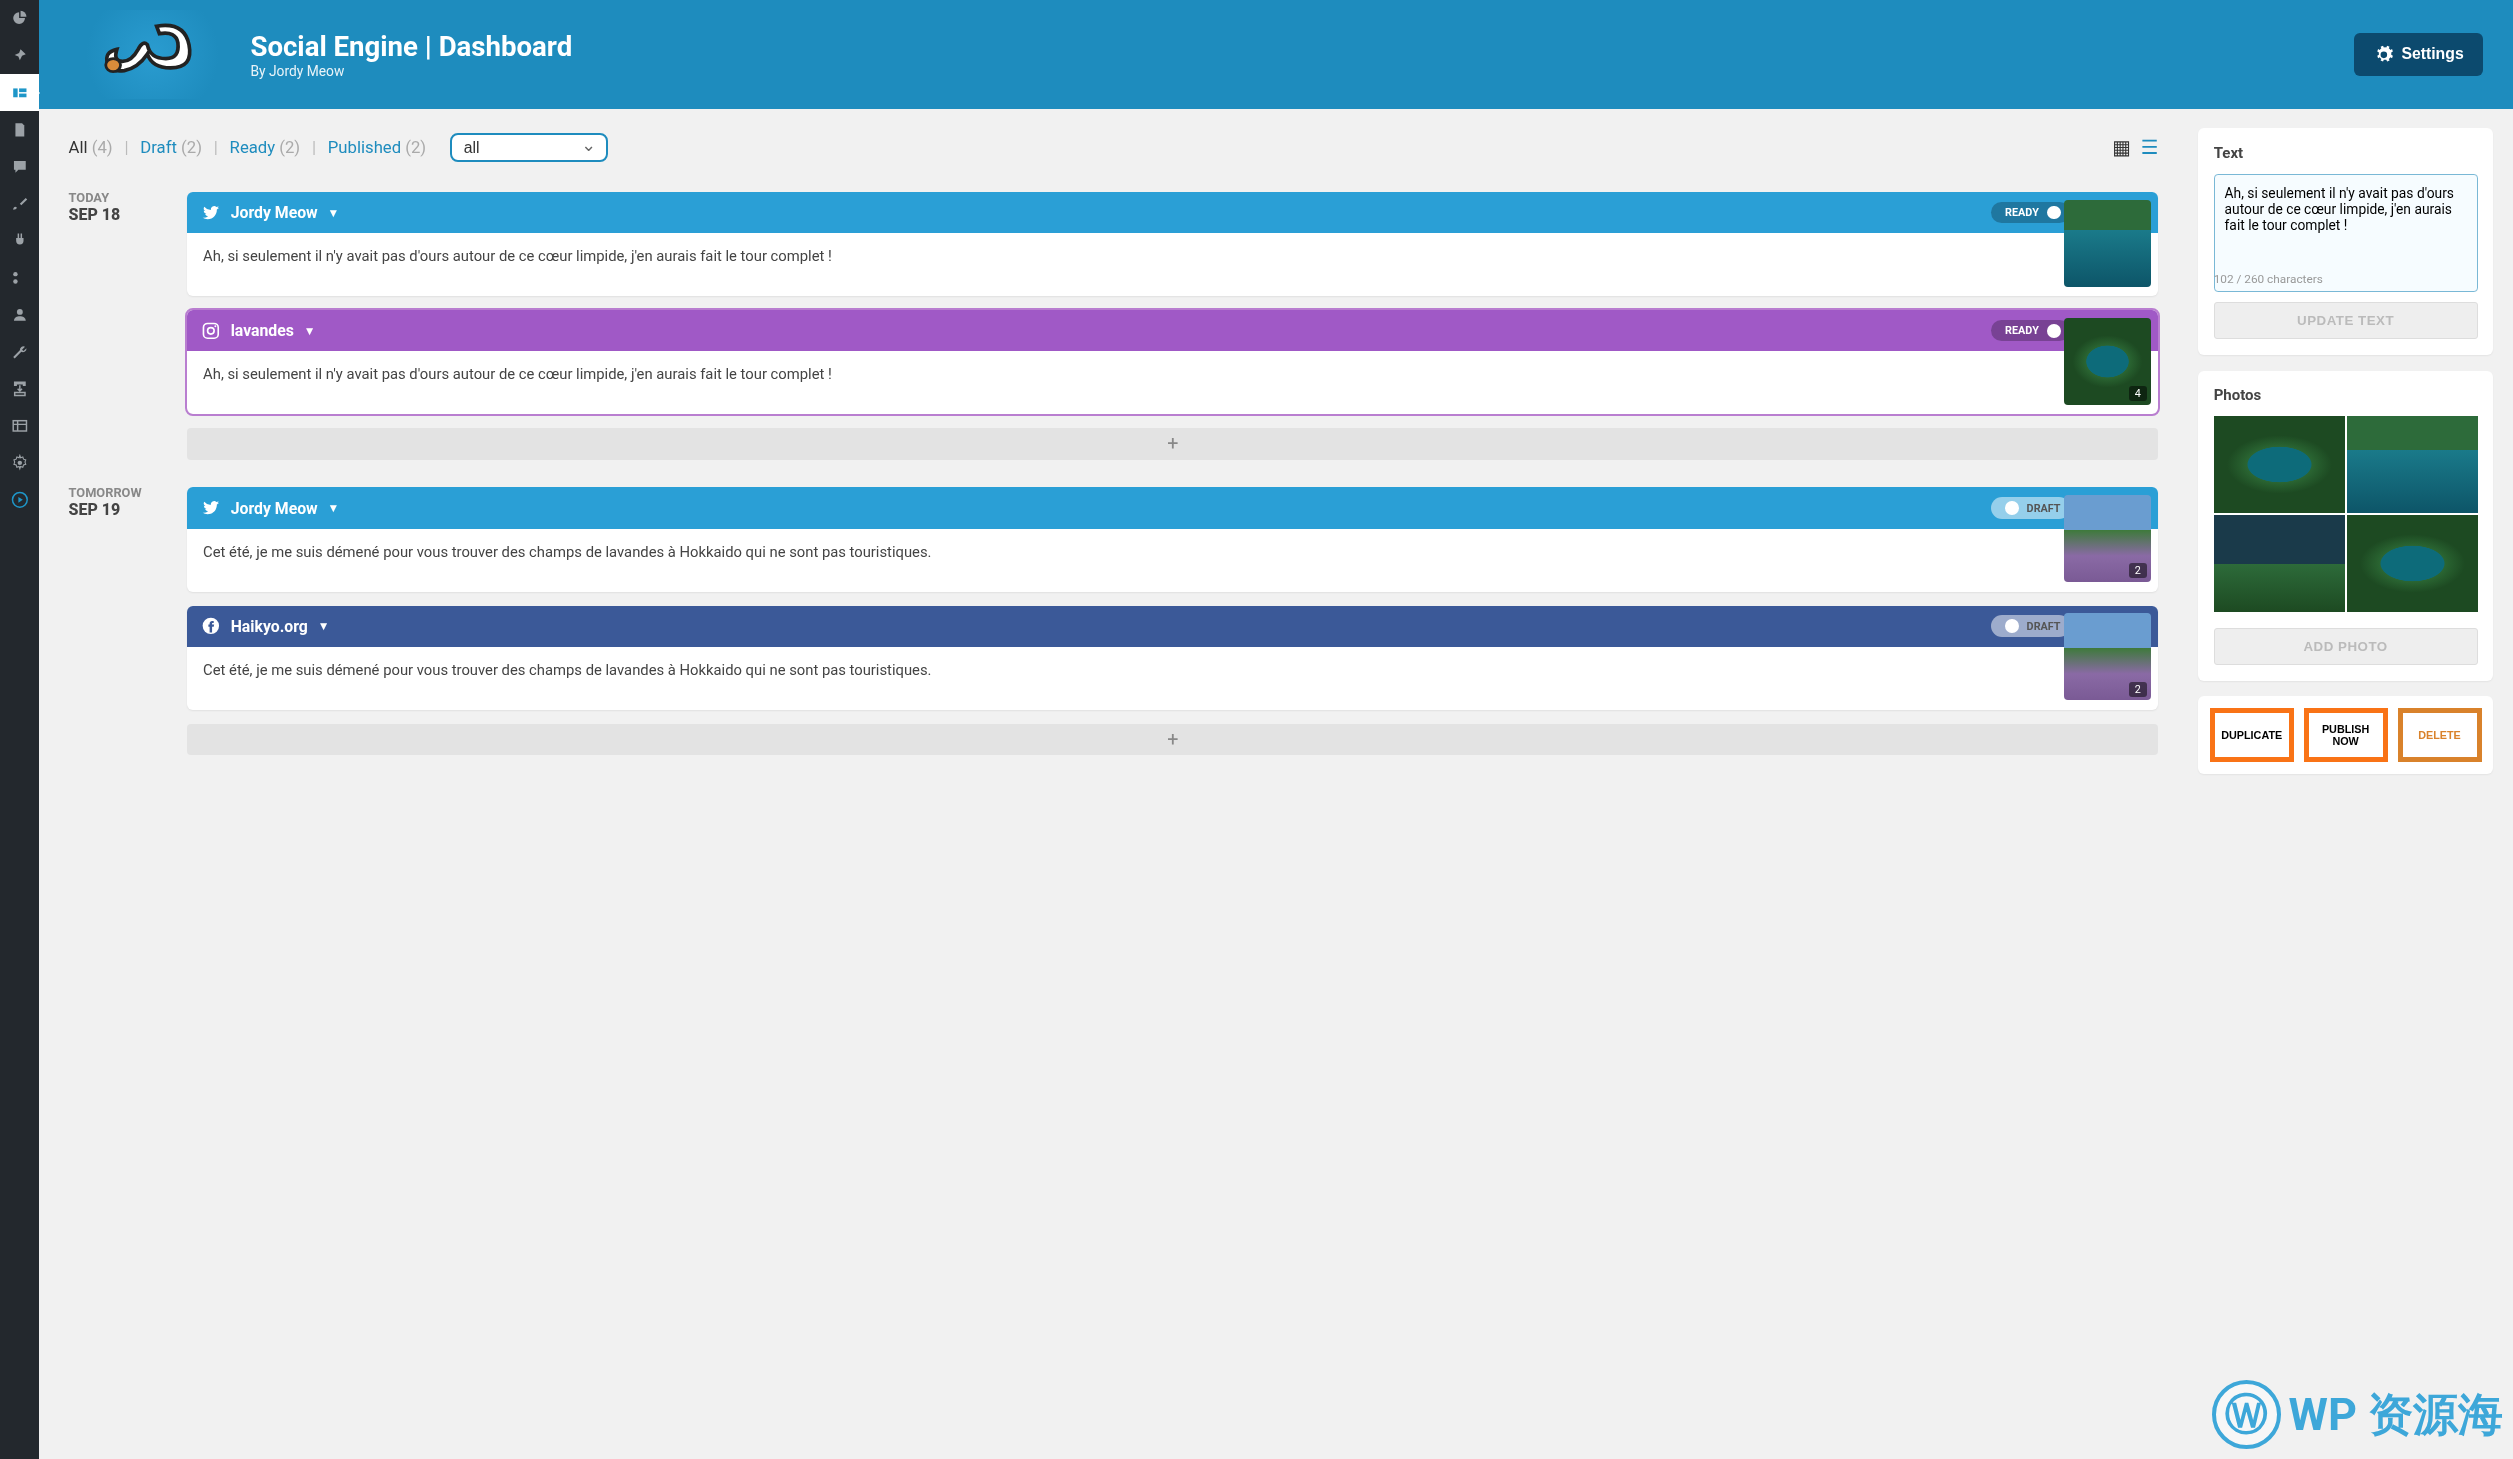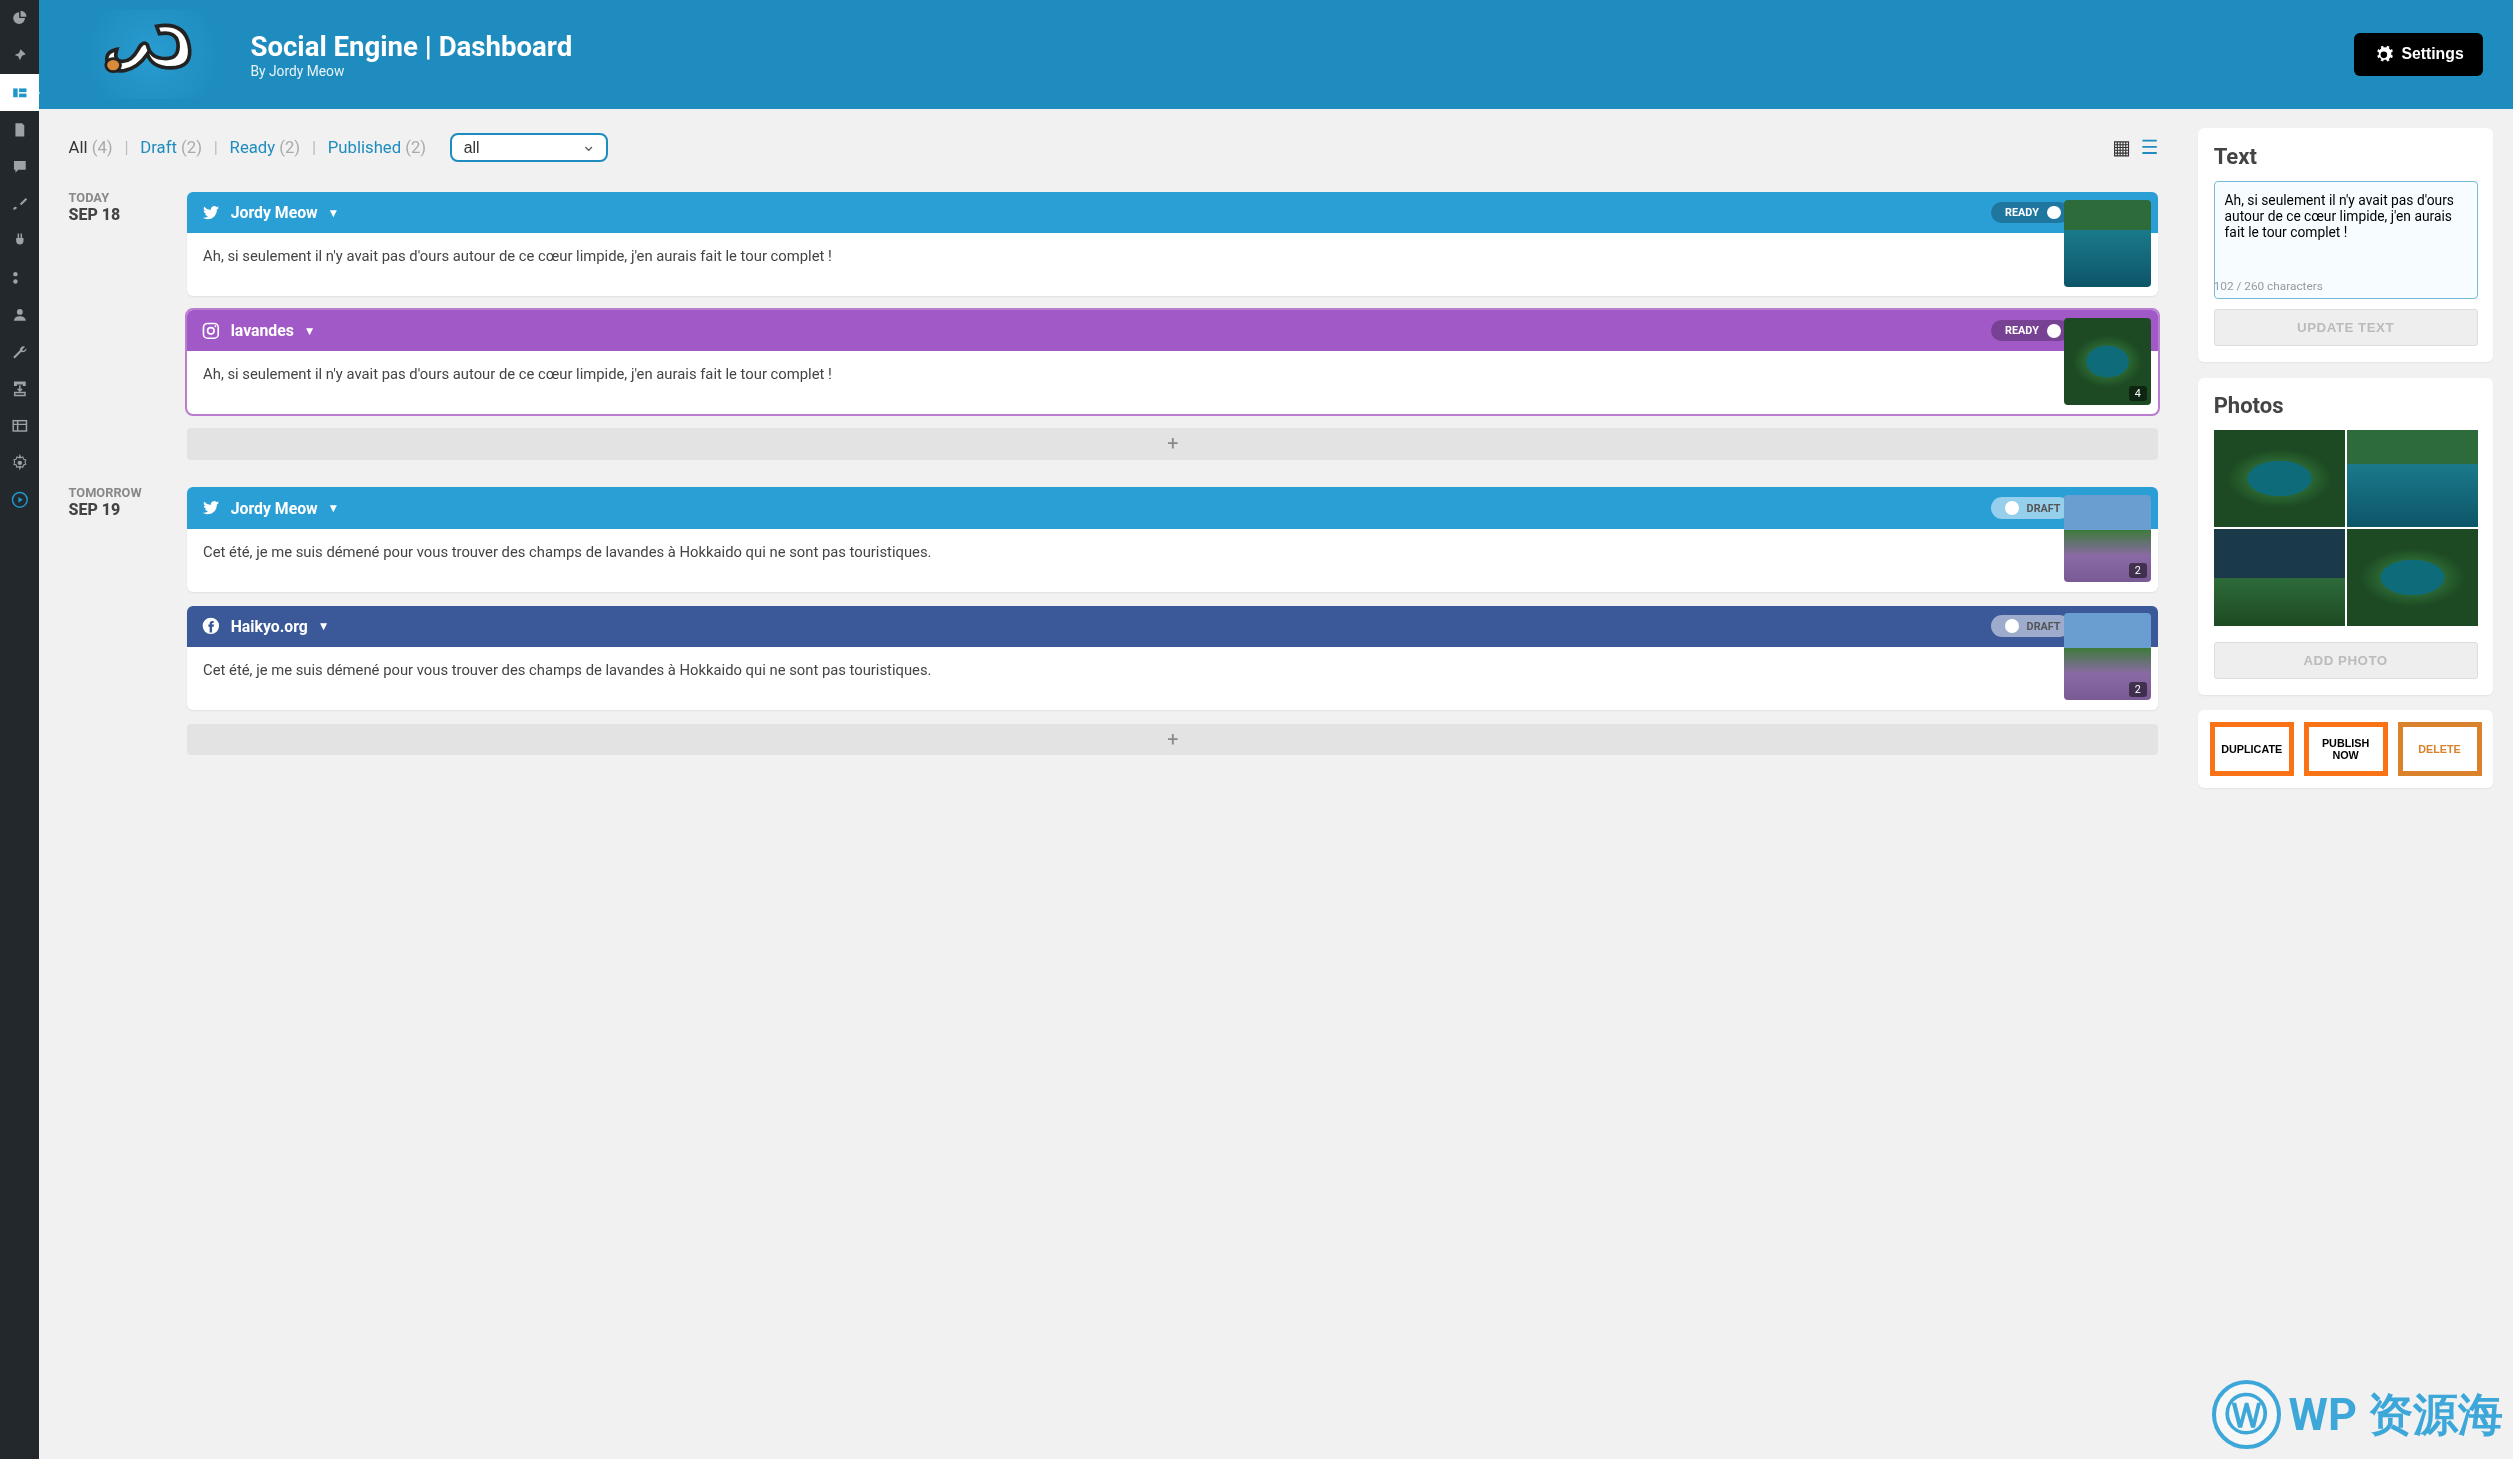--- a/index.html
+++ b/index.html
@@ -9,21 +9,21 @@
 .admin-bar .item.active { background: #fff; color: #1e96c8; position: relative; }
 .admin-bar .item.active::after { content: ""; position: absolute; right: -6.9px; top: 50%; transform: translateY(-50%); border: 6.9px solid transparent; border-left-color: #fff; }
 .admin-bar svg { width: 17.7px; height: 17.7px; fill: currentColor; }
 .main { margin-left: 39px; height: 100vh; display: flex; flex-direction: column; }
 .header { background: #1e8cbe; color: #fff; display: flex; align-items: center; padding: 9.9px 29.6px; }
 .logo-wrap { background: radial-gradient(circle at 50% 50%, #2a9cd0 0%, #1e8cbe 70%); width: 167px; height: 89px; display:flex; align-items:center; justify-content:center;}
 .logo-wrap svg { width: 118px; height: 74px; }
 .header-title { flex: 1; margin-left: 14.8px; }
 .header-title h1 { font-size: 27.6px; font-weight: 700; }
 .header-title .by { font-size: 13.8px; opacity: .9; }
-.settings-btn { background: #000000; border: none; color: #fff; padding: 11.8px 19.7px; font-size: 15.8px; font-weight: 600; border-radius: 5.9px; display: flex; align-items: center; gap: 7.9px; cursor: pointer; }
+.settings-btn { background: #0c4a6e; border: none; color: #fff; padding: 11.8px 19.7px; font-size: 15.8px; font-weight: 600; border-radius: 5.9px; display: flex; align-items: center; gap: 7.9px; cursor: pointer; }
 .settings-btn svg { width: 19.7px; height: 19.7px; fill: #fff; }
 .content { flex: 1; display: flex; overflow: hidden; }
 .feed-area { flex: 1; padding: 24.6px 29.6px; overflow-y: auto; }
 .filter-row { display: flex; align-items: center; gap: 9.9px; margin-bottom: 21.7px; }
 .tabs { display: flex; align-items: center; gap: 5.9px; font-size: 16.7px; }
 .tab { cursor: pointer; }
 .tab.all { font-weight: 400; color: #333; }
 .tab .count { color: #aaa; }
 .tab-sep { color: #bbb; margin: 0 5.9px; }
 .tab.link { color: #1e8cbe; }
@@ -56,21 +56,21 @@
 .time-group { display:flex; align-items:center; gap:5.9px; }
 .time-group svg { width: 17.7px; height: 17.7px; fill:none; stroke:#fff; stroke-width:2;}
 .time { font-weight: 700; font-size: 15.8px; }
 .post-body { padding: 13.8px 15.8px; font-size: 14.8px; color: #444; padding-right: 118px; min-height: 63px; }
 .thumb { position: absolute; right: 7.9px; top: 7.9px; width: 87px; height: 87px; border-radius: 3.9px; overflow: hidden; }
 .thumb .img { width: 100%; height: 100%; }
 .thumb .badge { position: absolute; right: 3.9px; bottom: 3.9px; background: rgba(0,0,0,.5); color: #fff; font-size: 10.8px; padding: 1px 5.9px; border-radius: 3px; }
 .add-row { background: #e3e3e3; height: 31.5px; display: flex; align-items: center; justify-content: center; cursor: pointer; border-radius: 3.9px; color: #888; font-size: 19.7px; margin-top: 5.9px; }
 .sidebar { width: 325px; padding: 19.7px 19.7px 19.7px 9.9px; overflow-y: auto; }
 .panel { background: #fff; border-radius: 5.9px; padding: 15.8px; margin-bottom: 15.8px; box-shadow: 0 1px 2px rgba(0,0,0,.06); }
-.panel h3 { font-size: 22px; font-weight: 700; margin-bottom: 11.8px; color: #444; }
+.panel h3 { font-size: 15px; font-weight: 700; margin-bottom: 11.8px; color: #444; }
 .text-area { width: 100%; border: 1px solid #79b8d6; border-radius: 3.9px; padding: 9.9px; font-size: 13.8px; min-height: 118px; resize: none; font-family: inherit; background: #f6fcff; }
 .char-count { font-size: 11.8px; color: #999; margin-top: -23.6px; margin-right: 14px; position:relative; }
 .wide-btn { width: 100%; background: #eee; border: 1px solid #ddd; color: #bbb; padding: 9.9px; font-weight: 700; border-radius: 3px; margin-top: 15.8px; cursor: default; letter-spacing: 0.5px;}
 .photo-grid { display: grid; grid-template-columns: 1fr 1fr; gap: 2px; }
 .photo-grid .p { aspect-ratio: 1.35; }
 .action-row { display: flex; gap: 9.9px; }
 .action-row button { flex: 1; background: #fff; border: 5px solid #f97316; padding: 9.9px 5.9px; font-size: 10.8px; font-weight: 700; cursor: pointer; }
 .action-row button.delete { border-color: #d9822b; color: #d9822b; }
 .watermark { position: fixed; right: 9.9px; bottom: 9.9px; font-size: 45px; font-weight: 700; color: #2a9fd6; opacity: .9; display:flex; align-items:center; gap:7.9px; pointer-events:none; z-index:200;}
 .watermark .wp-logo { width: 69px; height: 69px; border: 4.9px solid #2a9fd6; border-radius: 50%; display:flex; align-items:center; justify-content:center; font-size:43px; background: rgba(255,255,255,.5); }

